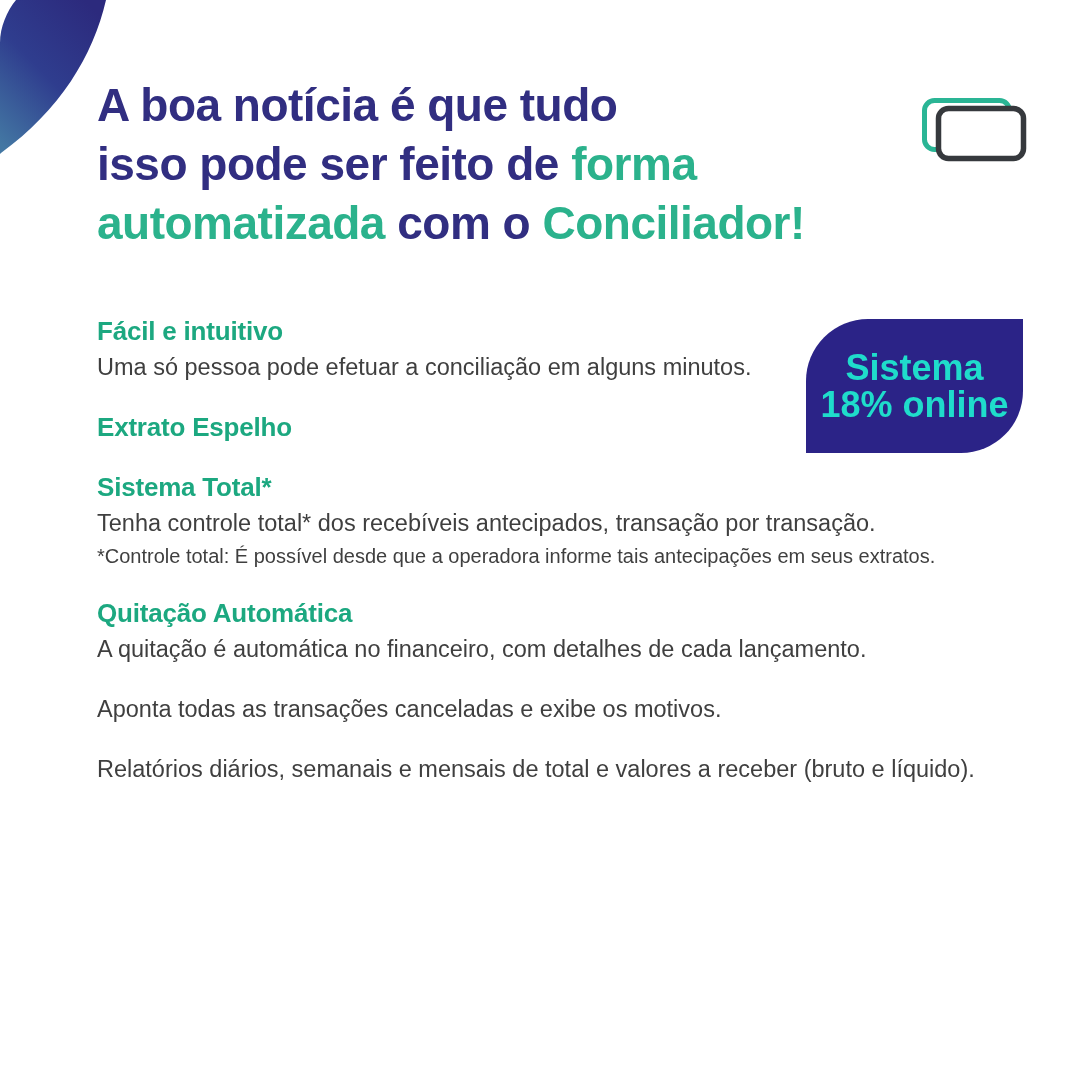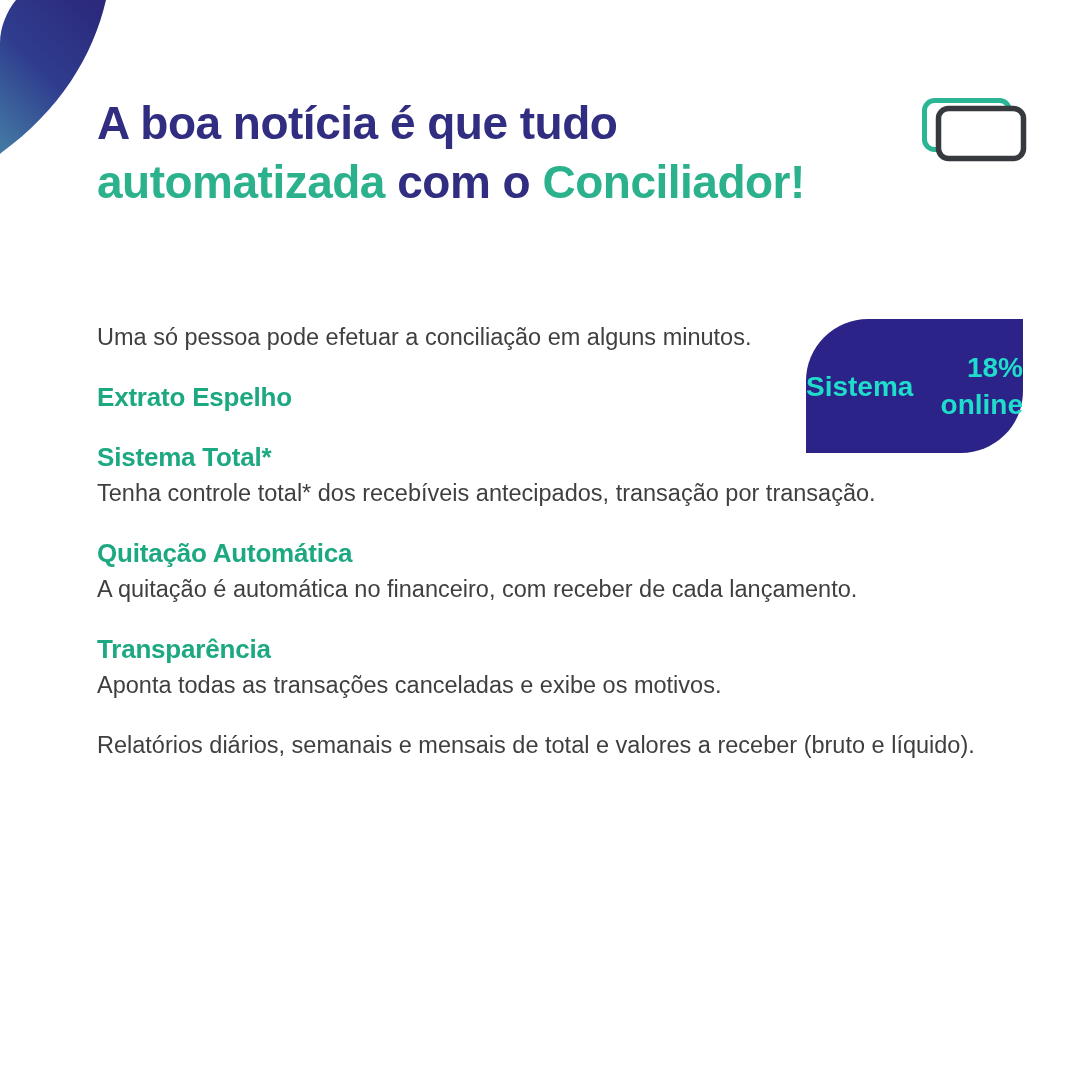--- a/index.html
+++ b/index.html
@@ -9,34 +9,34 @@
     background:#ffffff;
     overflow:hidden;
     font-family:"Liberation Sans", sans-serif;
   }
   
   .swoosh{position:absolute;left:0;top:0;width:110px;height:155px;}
   
   .cards-icon{position:absolute;left:918px;top:92px;width:110px;height:72px;}
   
   .headline{
-    position:absolute;left:97px;top:94px;width:860px;
+    position:absolute;left:97px;top:76px;width:860px;
     font-size:46px;font-weight:700;line-height:59px;
     letter-spacing:-0.5px;color:#312e81;
   }
   .headline .teal{color:#2bb28c;}
   .headline .navy{color:#312e81;}
   
   .badge{
     position:absolute;left:806px;top:319px;width:217px;height:134px;
     background:#2b2387;
     border-radius:62px 0 62px 0;
-    display:flex;flex-direction:row;align-items:center;justify-content:center;
-    color:#1fdccb;font-weight:700;font-size:28px;line-height:37px;
-    text-align:right;
+    display:flex;flex-direction:column;align-items:center;justify-content:center;
+    color:#1fdccb;font-weight:700;font-size:36px;line-height:37px;
+    text-align:left;
   }
   
   .sections{position:absolute;left:97px;top:316px;width:920px;}
   .section{margin:0 0 30px 0;}
   .section h3{
     margin:0;font-size:26px;line-height:30px;font-weight:700;
     color:#1ca880;letter-spacing:-0.2px;
   }
   .section p{
     margin:6px 0 0 0;font-size:23.5px;line-height:30px;
@@ -62,53 +62,55 @@
     <path d="M16,0 H106 C93,56 60,110 1,153 L0,154 L0,43 C0,27 7,11 16,0 Z" fill="url(#swooshGrad)"></path>
   </svg>
 
   <svg class="cards-icon" viewBox="0 0 110 72" aria-hidden="true">
     <rect x="6.5" y="8.5" width="85" height="49" rx="10" fill="none" stroke="#2ab595" stroke-width="5"></rect>
     <rect x="20.5" y="16.5" width="85" height="50" rx="10" fill="#ffffff" stroke="#36393d" stroke-width="5.5"></rect>
   </svg>
 
   <div class="headline">
     <div><span class="navy">A boa notícia é que tudo</span></div>
+    <div><span class="navy">isso pode ser feito de </span><span class="teal">forma</span></div>
     <div><span class="teal">automatizada</span><span class="navy"> com o </span><span class="teal">Conciliador!</span></div>
   </div>
 
   <div class="badge">
     <div>Sistema</div>
     <div>18% online</div>
   </div>
 
   <div class="sections">
 
     <div class="section">
+      <h3>Fácil e intuitivo</h3>
       <p>Uma só pessoa pode efetuar a conciliação em alguns minutos.</p>
     </div>
 
     <div class="section">
       <h3>Extrato Espelho</h3>
     </div>
 
     <div class="section">
       <h3>Sistema Total*</h3>
       <p>Tenha controle total* dos recebíveis antecipados, transação por transação.</p>
+      <p class="footnote">*Controle total: É possível desde que a operadora informe tais antecipações em seus extratos.</p>
     </div>
 
     <div class="section">
       <h3>Quitação Automática</h3>
-      <p>A quitação é automática no financeiro, com receber de cada lançamento.</p>
+      <p>A quitação é automática no financeiro, com detalhes de cada lançamento.</p>
     </div>
 
     <div class="section">
     </div>
 
     <div class="section">
-      <h3>Transparência</h3>
       <p>Aponta todas as transações canceladas e exibe os motivos.</p>
     </div>
 
     <div class="section">
       <p>Relatórios diários, semanais e mensais de total e valores a receber (bruto e líquido).</p>
     </div>
 
   </div>
 
 </div>

